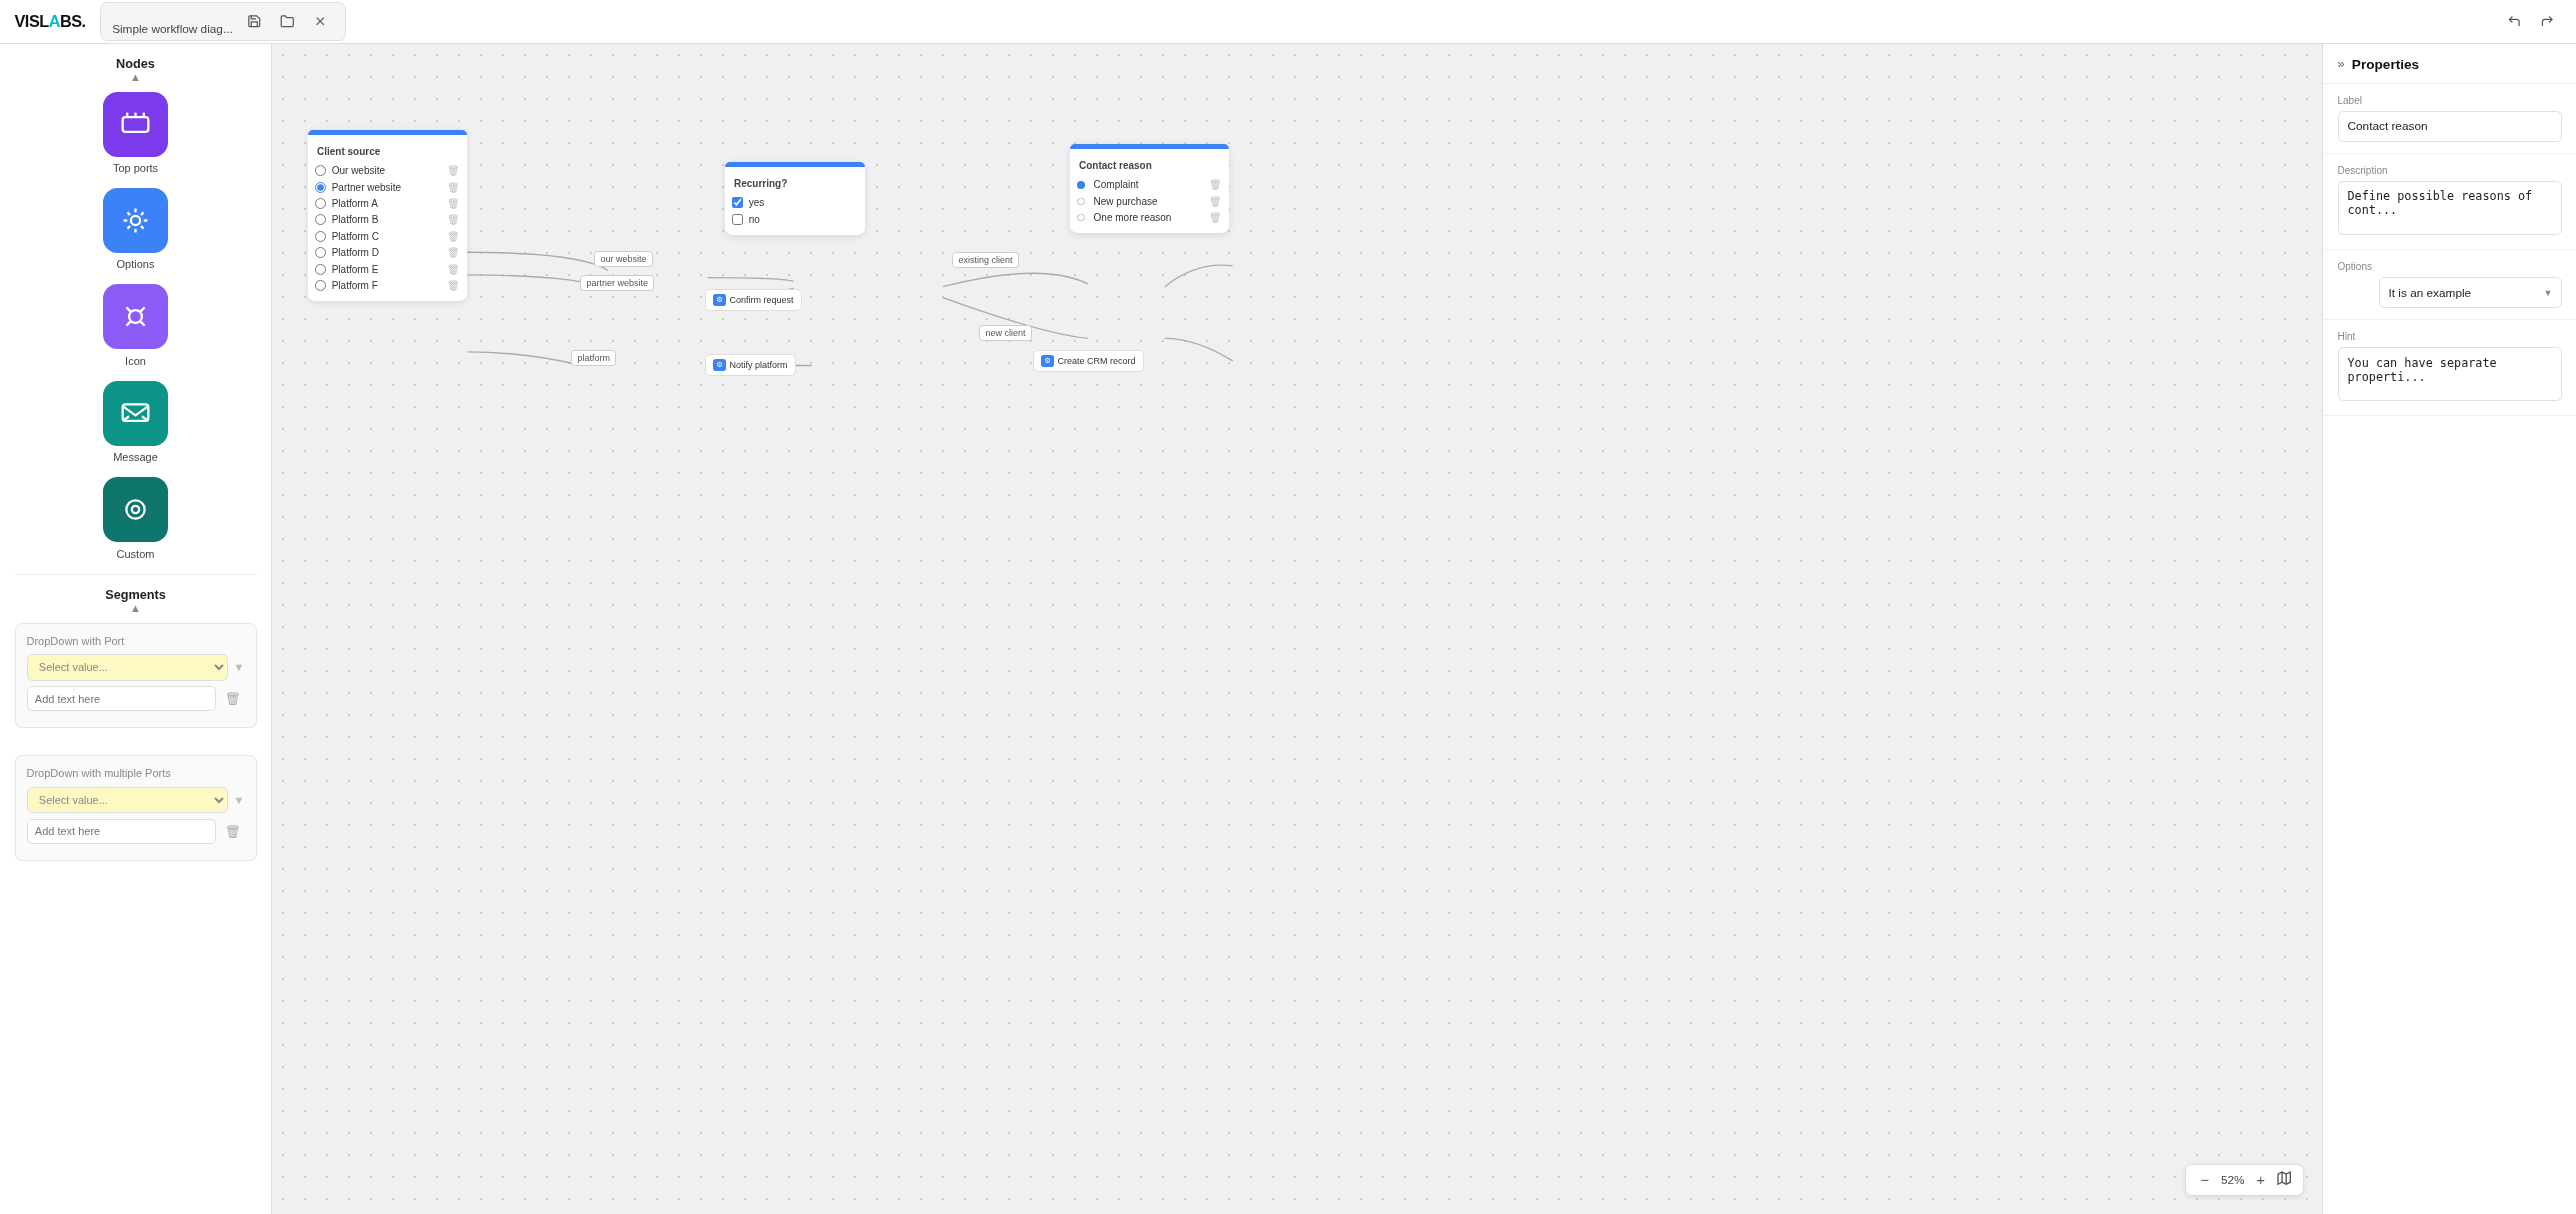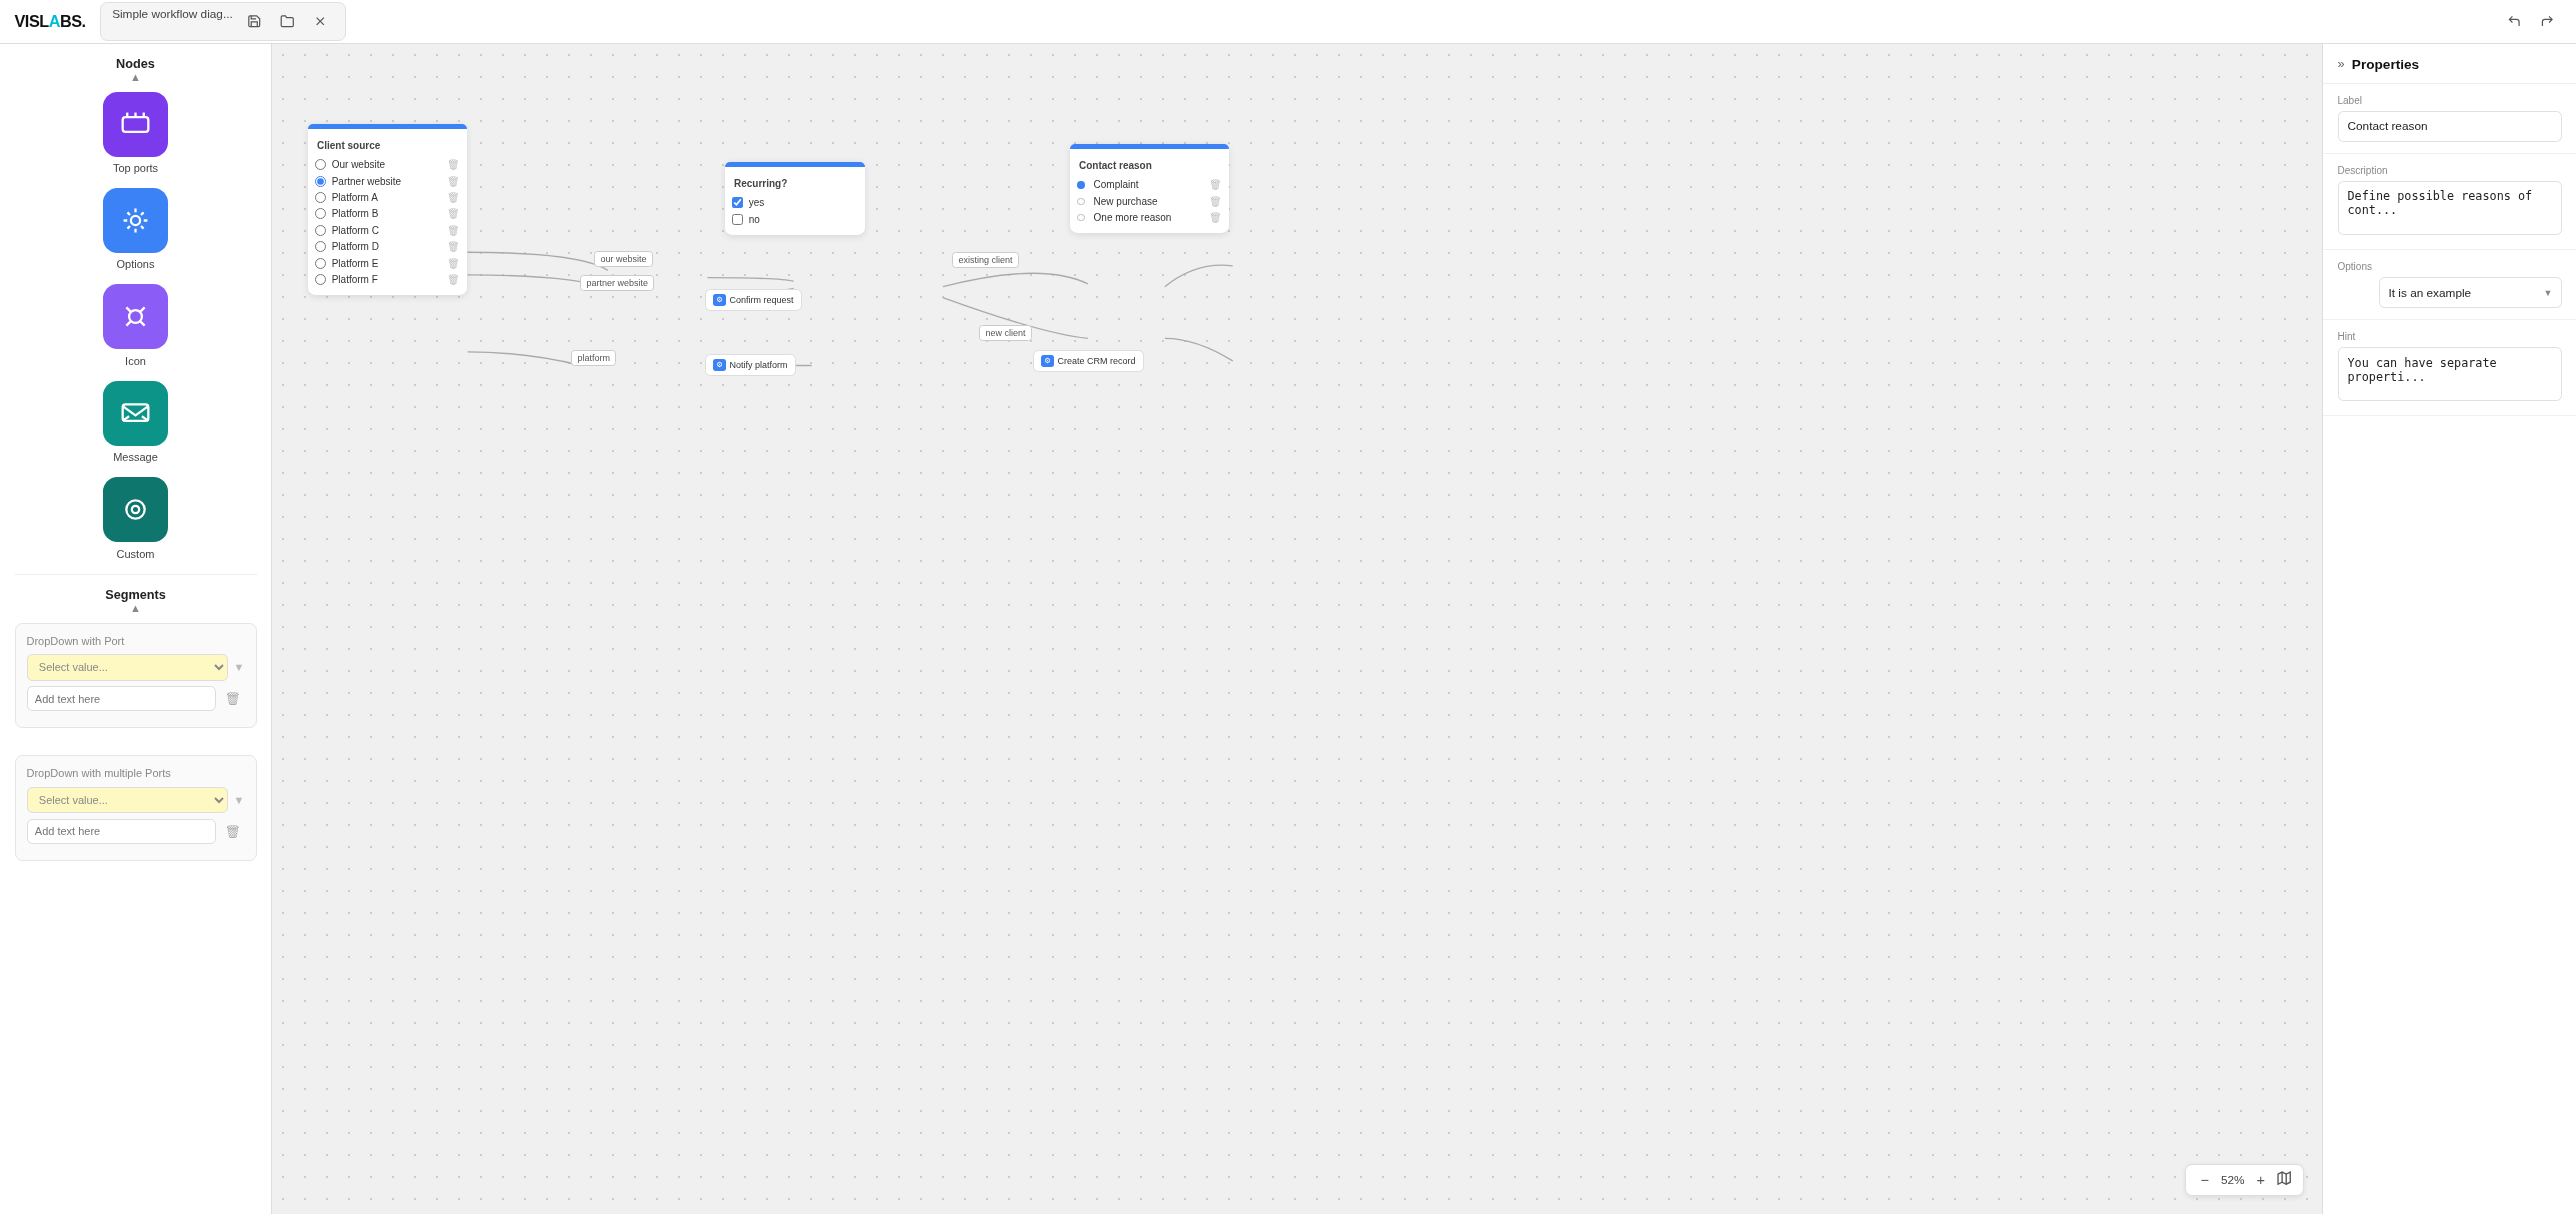--- a/index.html
+++ b/index.html
@@ -32,21 +32,21 @@
     }
     .logo span { color: #00bcd4; }
     .title-pill {
       background: #f5f5f5;
       border: 0.9px solid #e0e0e0;
       border-radius: 7.3px;
       padding: 3.6px 11px;
       font-size: 11.8px;
       color: #444;
       display: flex;
-      align-items: flex-start;
+      align-items: flex-end;
       gap: 7.3px;
     }
     .topbar-icons {
       display: flex;
       gap: 3.6px;
       align-items: center;
     }
     .topbar-icon-btn {
       width: 29px;
       height: 29px;
@@ -590,21 +590,21 @@
 
       <path d="M740 268 Q850 240 900 265" stroke="#aaa" stroke-width="1.5" fill="none"></path>
 
       <path d="M740 280 Q850 320 900 325" stroke="#aaa" stroke-width="1.5" fill="none"></path>
 
       <path d="M985 268 Q1020 240 1060 245" stroke="#aaa" stroke-width="1.5" fill="none"></path>
 
       <path d="M985 325 Q1020 325 1060 350" stroke="#aaa" stroke-width="1.5" fill="none"></path>
     </svg>
 
-    <div class="workflow-node client-source-node" style="left:36px;top:80px;width:159px;">
+    <div class="workflow-node client-source-node" style="left:36px;top:86px;width:159px;">
       <div class="node-header node-blue-header"></div>
       <div class="node-body">
         <div class="node-title-row">Client source</div>
         <div class="node-option-row">
           <input type="radio" name="cs" style="">
           <span class="node-option-text">Our website</span>
           <span class="node-trash">🗑</span>
         </div>
         <div class="node-option-row">
           <input type="radio" name="cs" checked="" style="">

